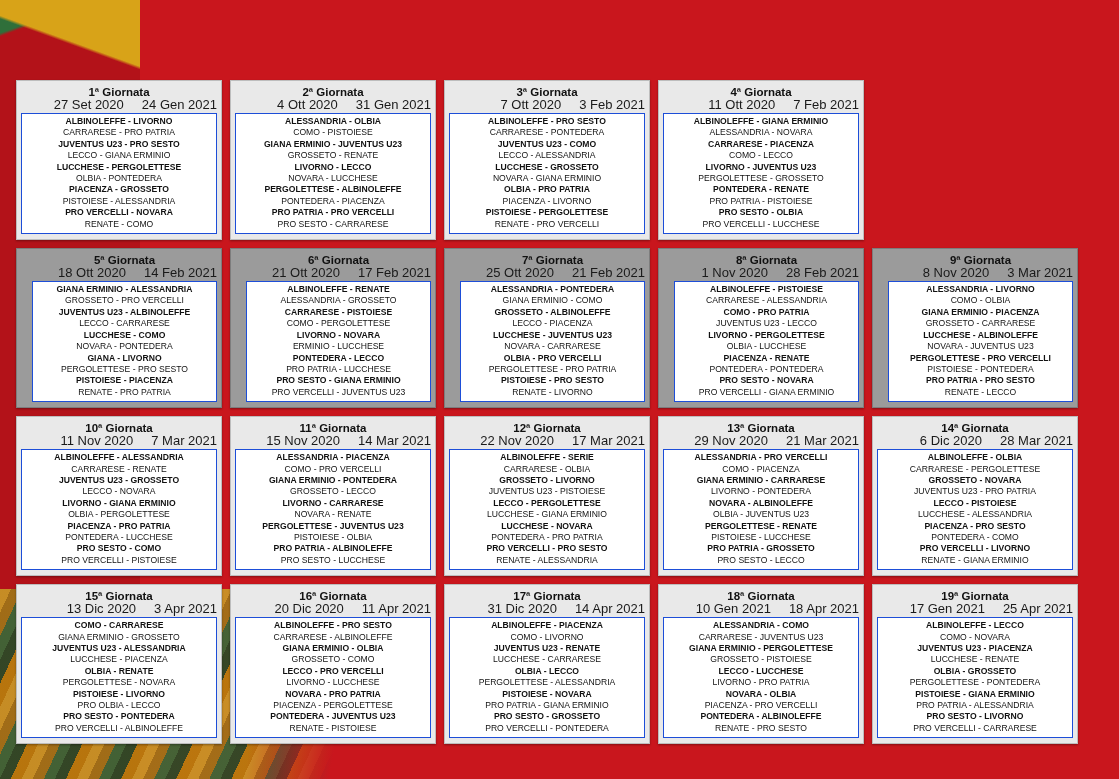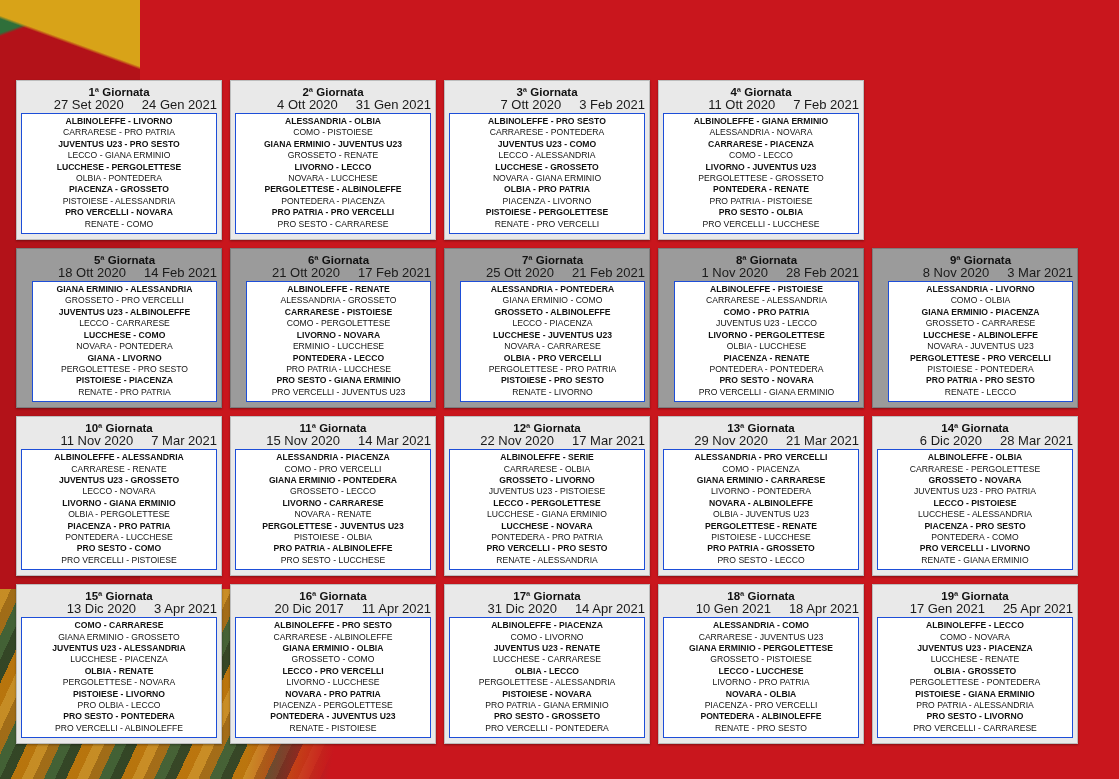--- a/index.html
+++ b/index.html
@@ -416,21 +416,21 @@
           <div class="match">PERGOLETTESE - NOVARA</div>
           <div class="match b">PISTOIESE - LIVORNO</div>
           <div class="match">PRO OLBIA - LECCO</div>
           <div class="match b">PRO SESTO - PONTEDERA</div>
           <div class="match">PRO VERCELLI - ALBINOLEFFE</div>
         </div>
       </div>
       <div class="card">
         <div class="card-title">16ª Giornata</div>
         <div class="card-dates">
-          <span>20 Dic 2017</span>
+          <span>20 Dic 2020</span>
           <span>11 Apr 2021</span>
         </div>
         <div class="matches">
           <div class="match b">ALBINOLEFFE - PRO SESTO</div>
           <div class="match">CARRARESE - ALBINOLEFFE</div>
           <div class="match b">GIANA ERMINIO - OLBIA</div>
           <div class="match">GROSSETO - COMO</div>
           <div class="match b">LECCO - PRO VERCELLI</div>
           <div class="match">LIVORNO - LUCCHESE</div>
           <div class="match b">NOVARA - PRO PATRIA</div>

